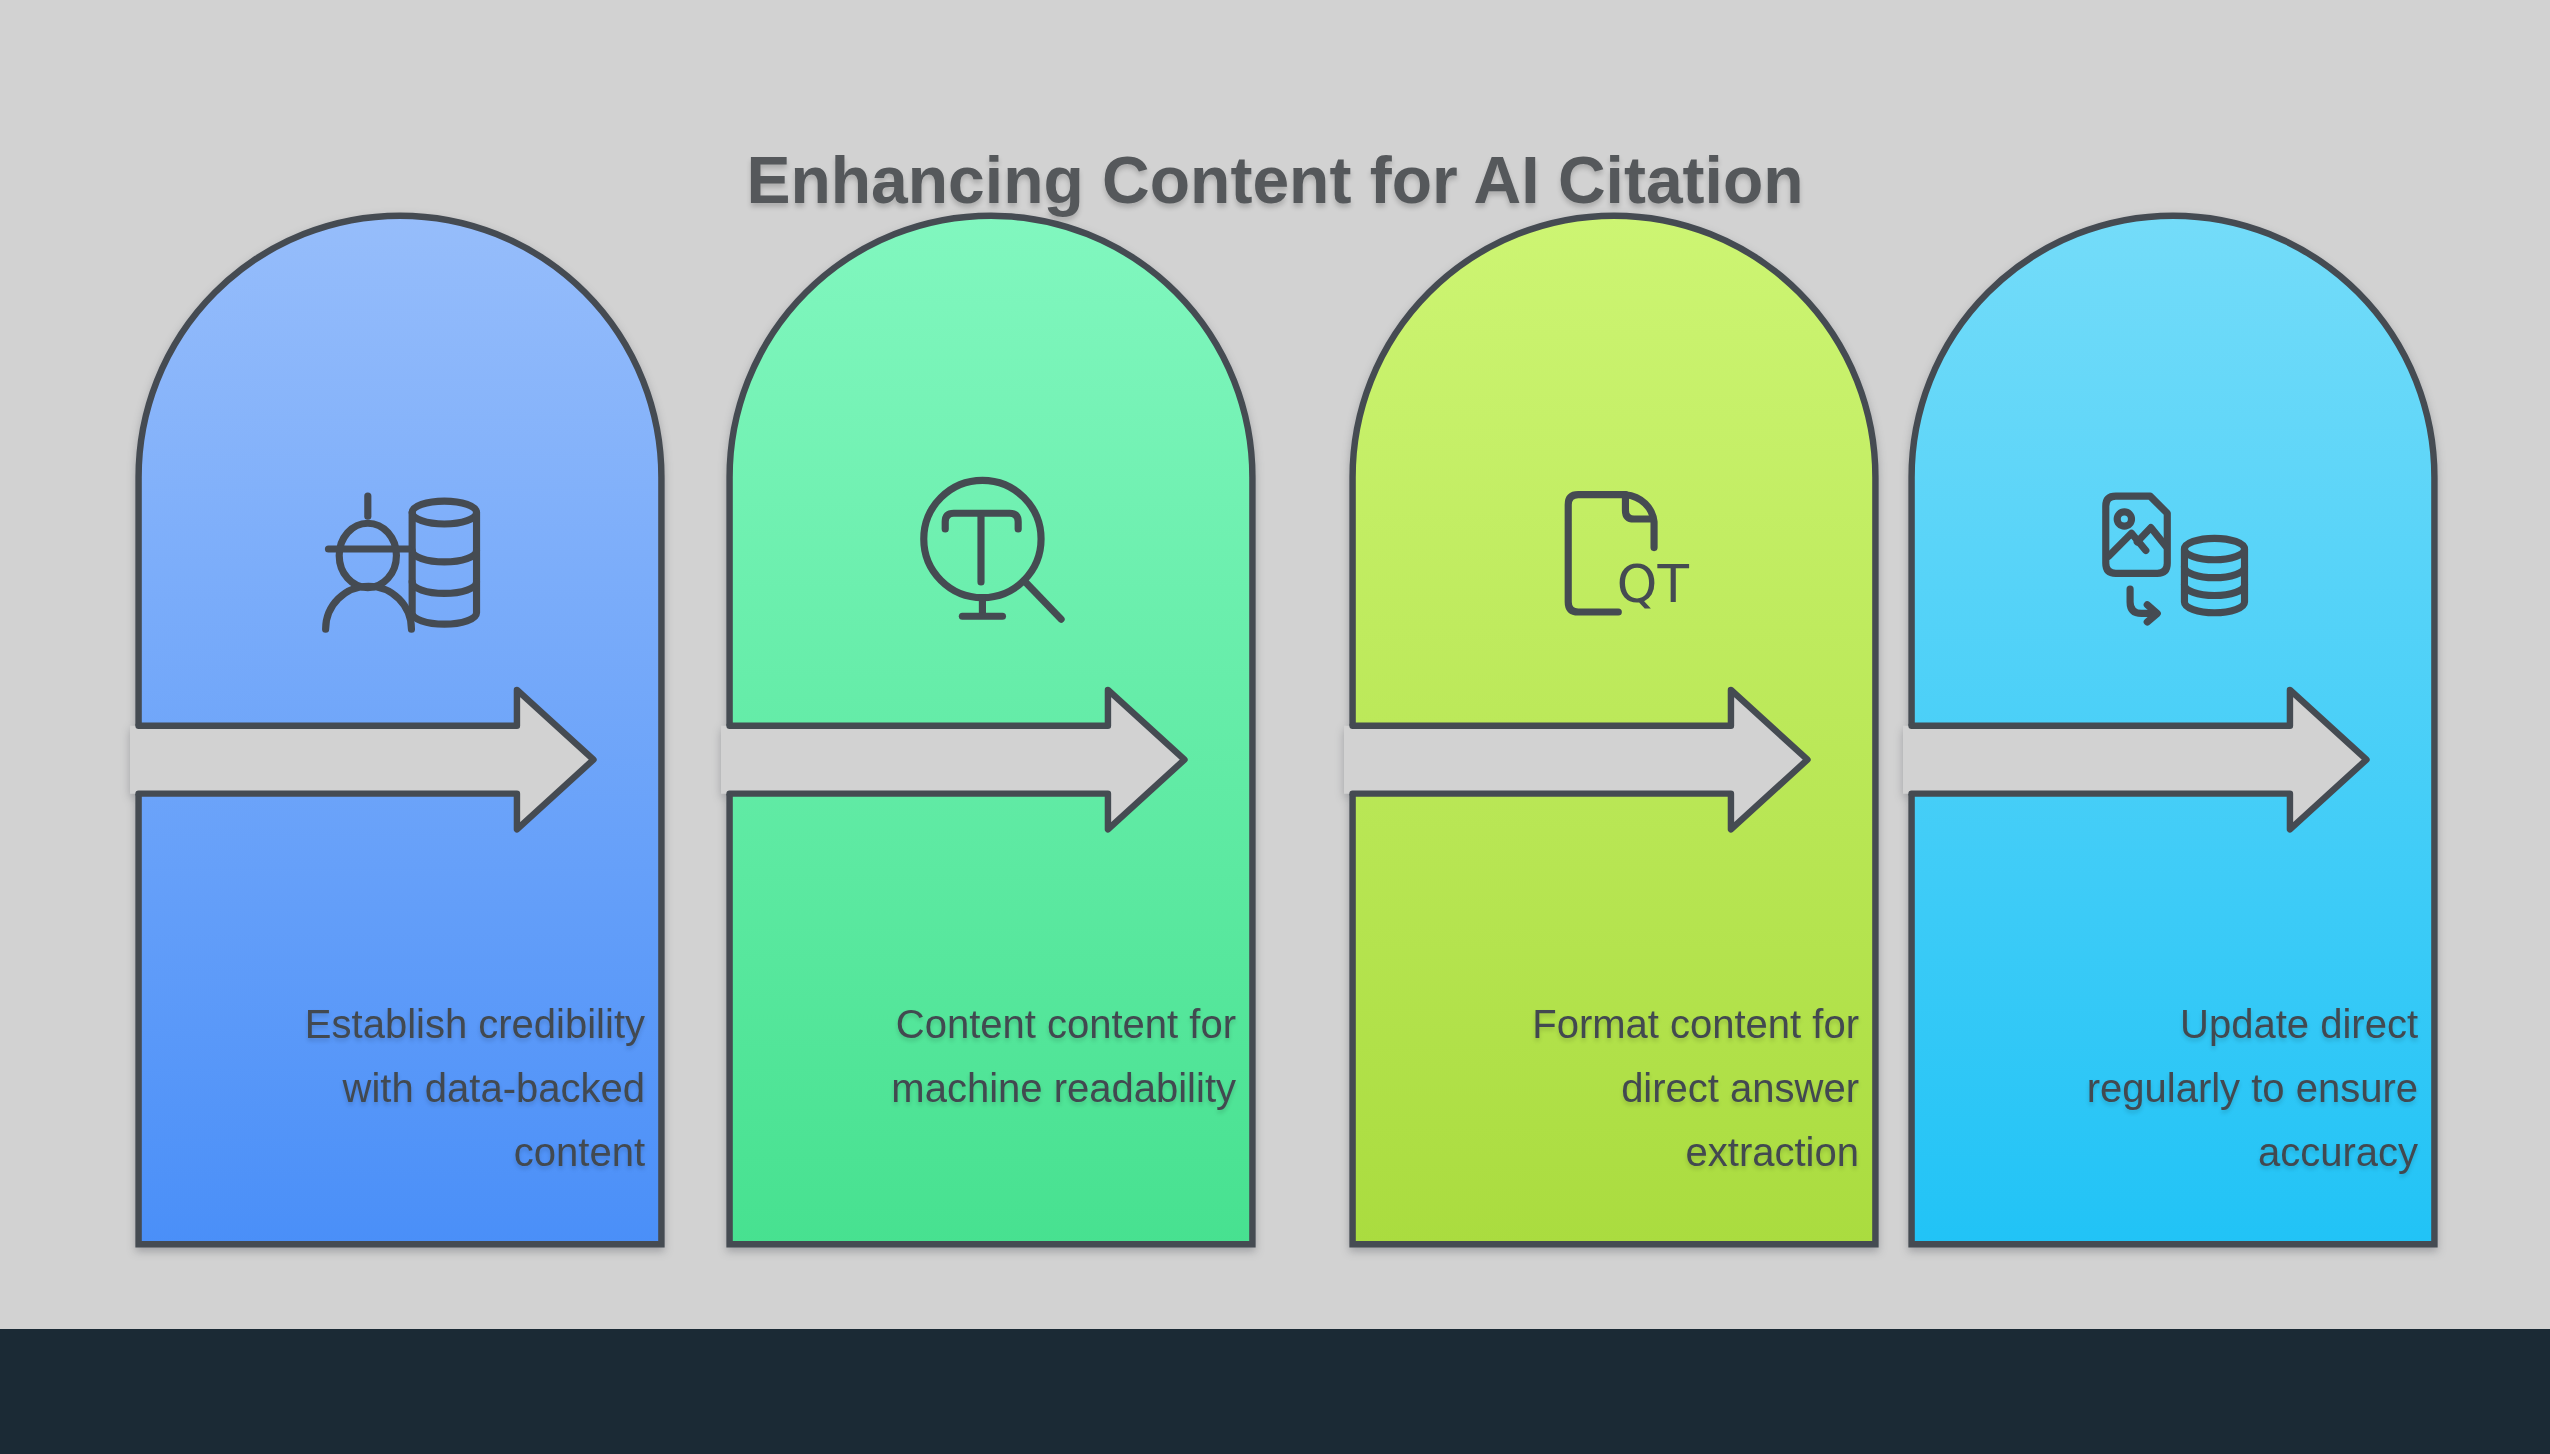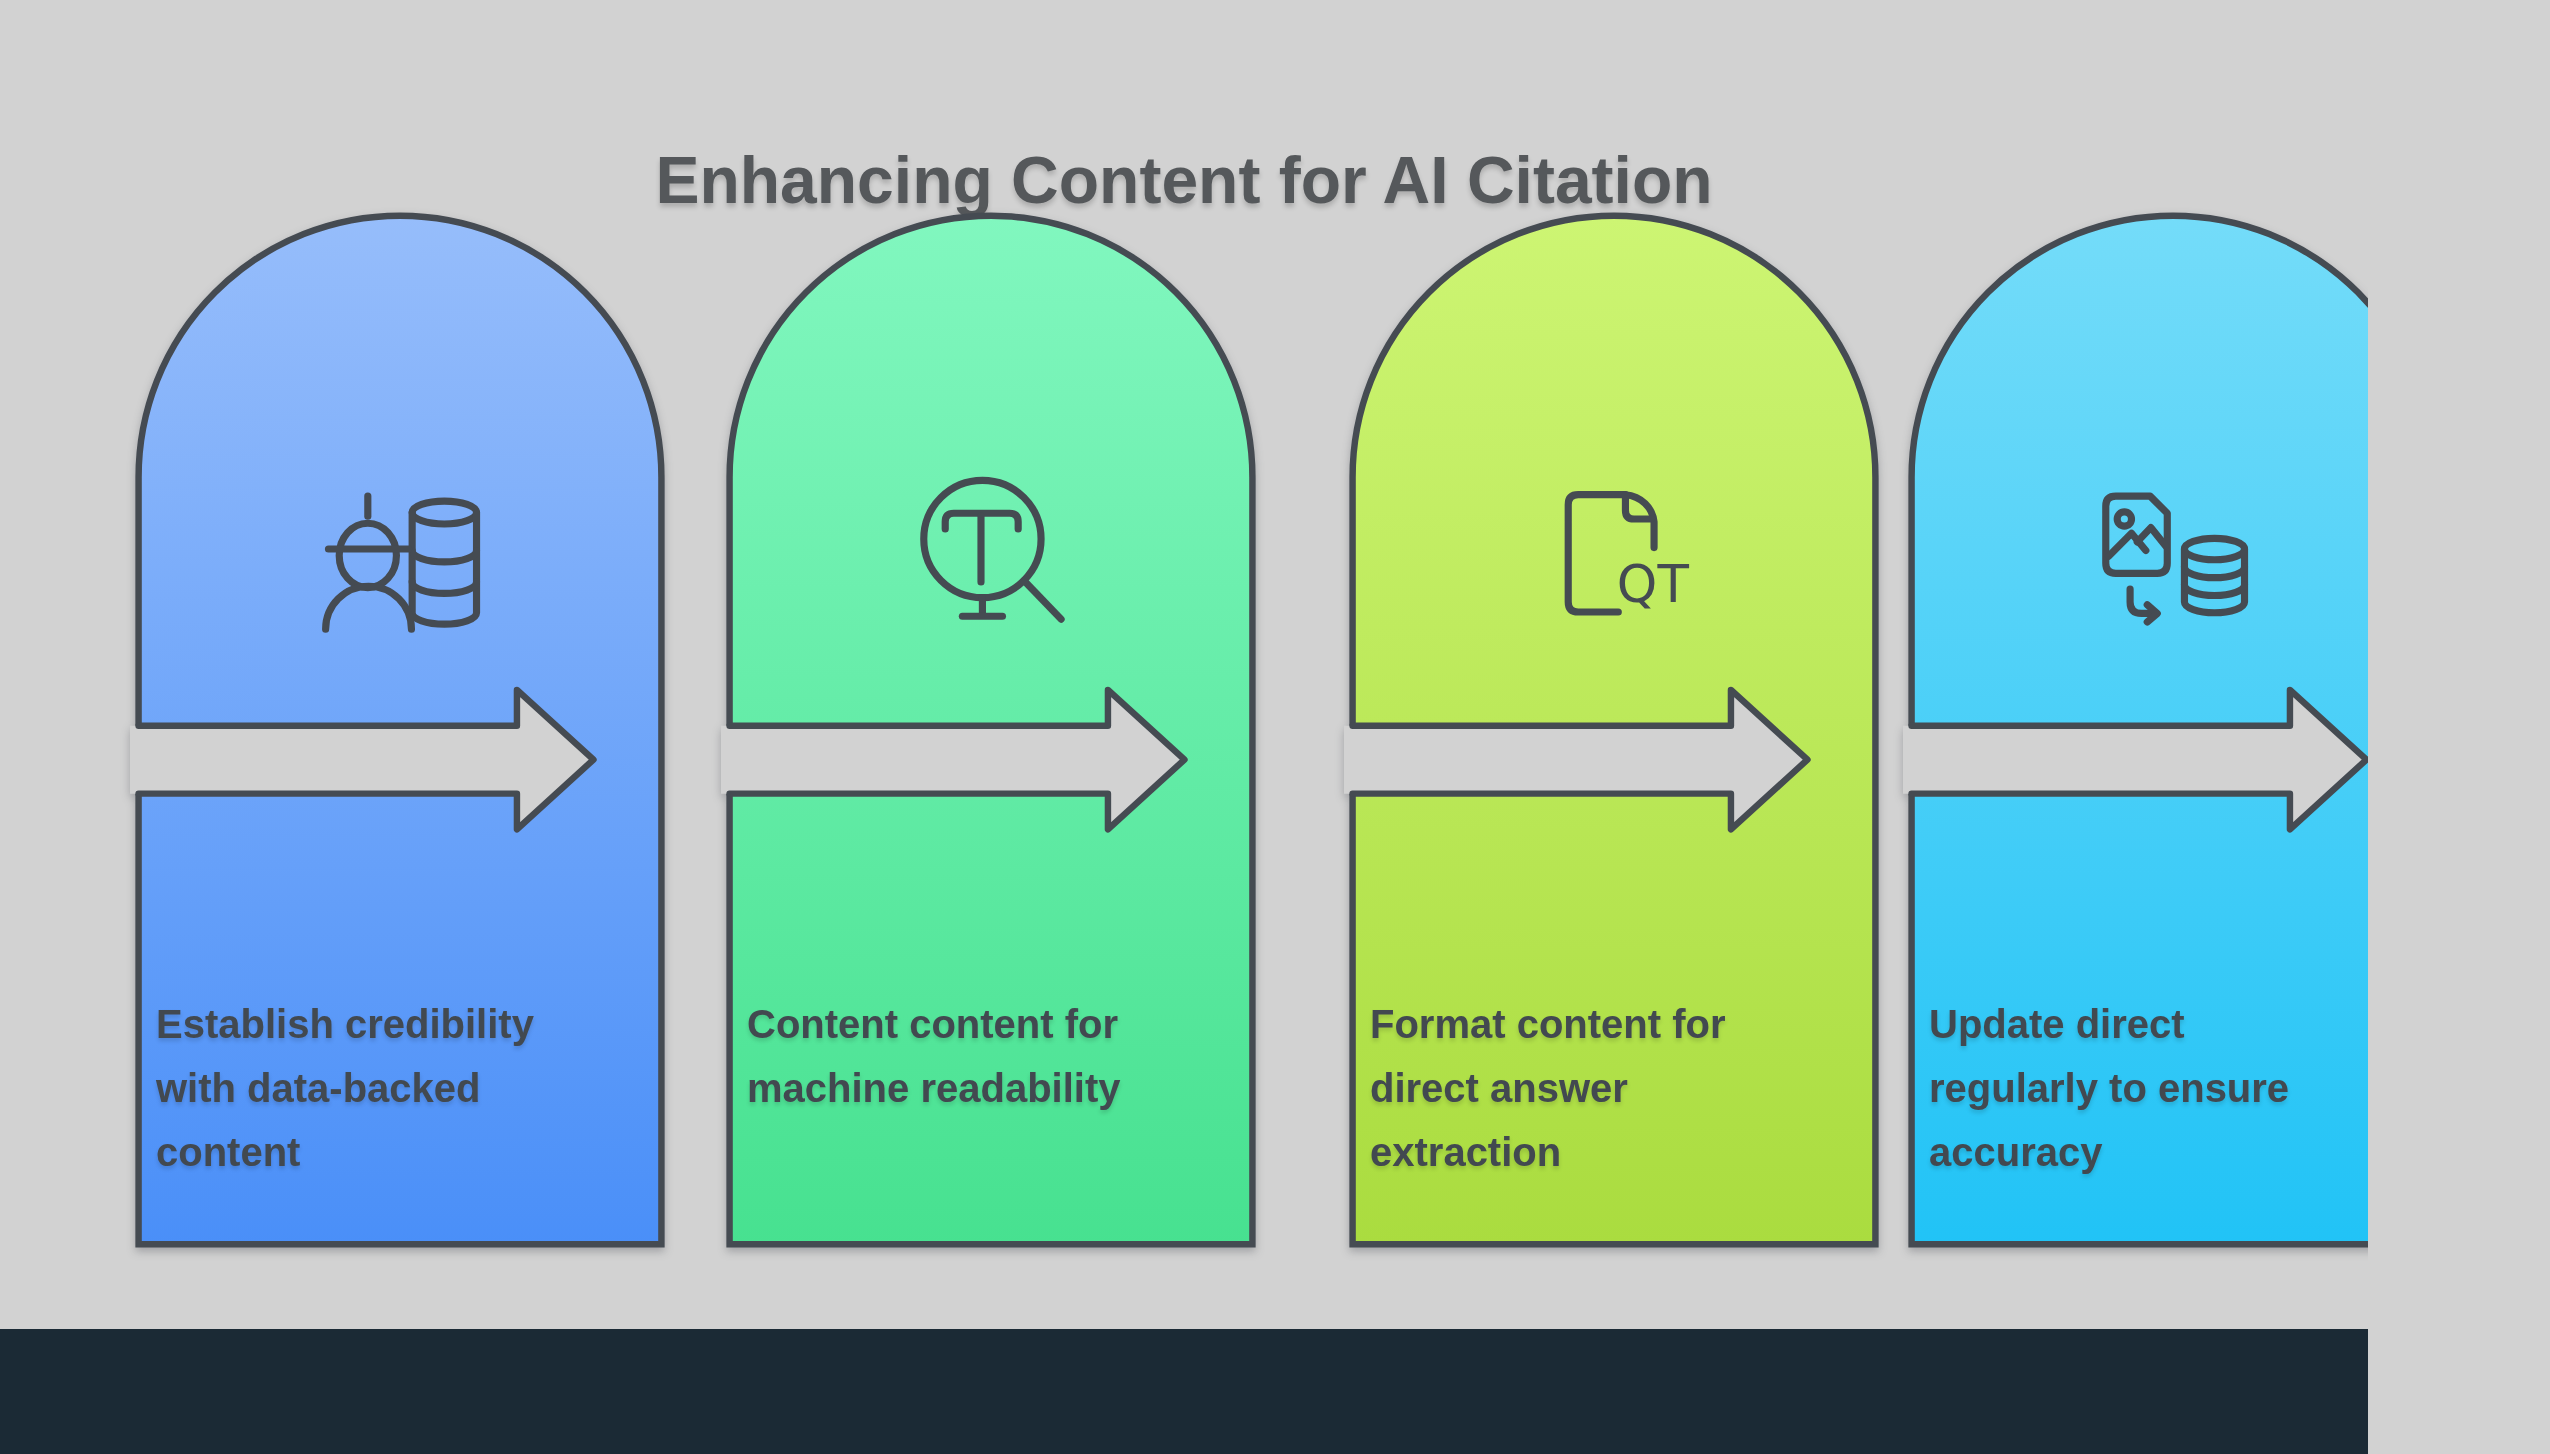--- a/index.html
+++ b/index.html
@@ -4,21 +4,21 @@
 <style>
   :root{
     --bg:#d2d2d2;
     --bar:#1b2a35;
     --outline:#454b52;
     --title-color:#55585b;
     --card-text:#424950;
   }
   html,body{margin:0;padding:0;}
   body{background:var(--bg);font-family:"Liberation Sans",sans-serif;}
-  .canvas{position:relative;width:2368px;height:1454px;overflow:hidden;background:var(--bg);}
+  .canvas{position:relative;width:2550px;height:1454px;overflow:hidden;background:var(--bg);}
   .title{
     position:absolute;left:0;right:0;top:143px;
     text-align:center;font-weight:700;font-size:66px;line-height:1.15;
     color:var(--title-color);
     text-shadow:0 3.6px 5.7px rgba(0,0,0,0.18);
     margin:0;
   }
   .card{position:absolute;top:216px;width:523px;height:1029px;}
   .card-0{left:139px;}
   .card-1{left:730px;}
@@ -34,24 +34,23 @@
   .icon path,.icon ellipse,.icon circle{
     fill:none;stroke:var(--outline);stroke-width:10;stroke-linecap:round;stroke-linejoin:round;
   }
   .icon text{
     fill:var(--outline);stroke:none;
     font-family:"DejaVu Sans","Liberation Sans",sans-serif;
     font-size:72px;
   }
   .card-text{
     position:absolute;left:17px;right:17px;top:776px;
-    text-align:left;white-space:pre-line;
+    text-align:right;white-space:pre-line;
     font-size:40px;line-height:64px;color:var(--card-text);
     text-shadow:0 2.9px 4.3px rgba(0,0,0,0.15);
-    font-weight:bold;
   }
   .footer-bar{position:absolute;left:0;top:1329px;width:2550px;height:125px;background:var(--bar);}
 </style>
 </head>
 <body>
 
 <div class="canvas">
 
   <h1 class="title">Enhancing Content for AI Citation</h1>
 

